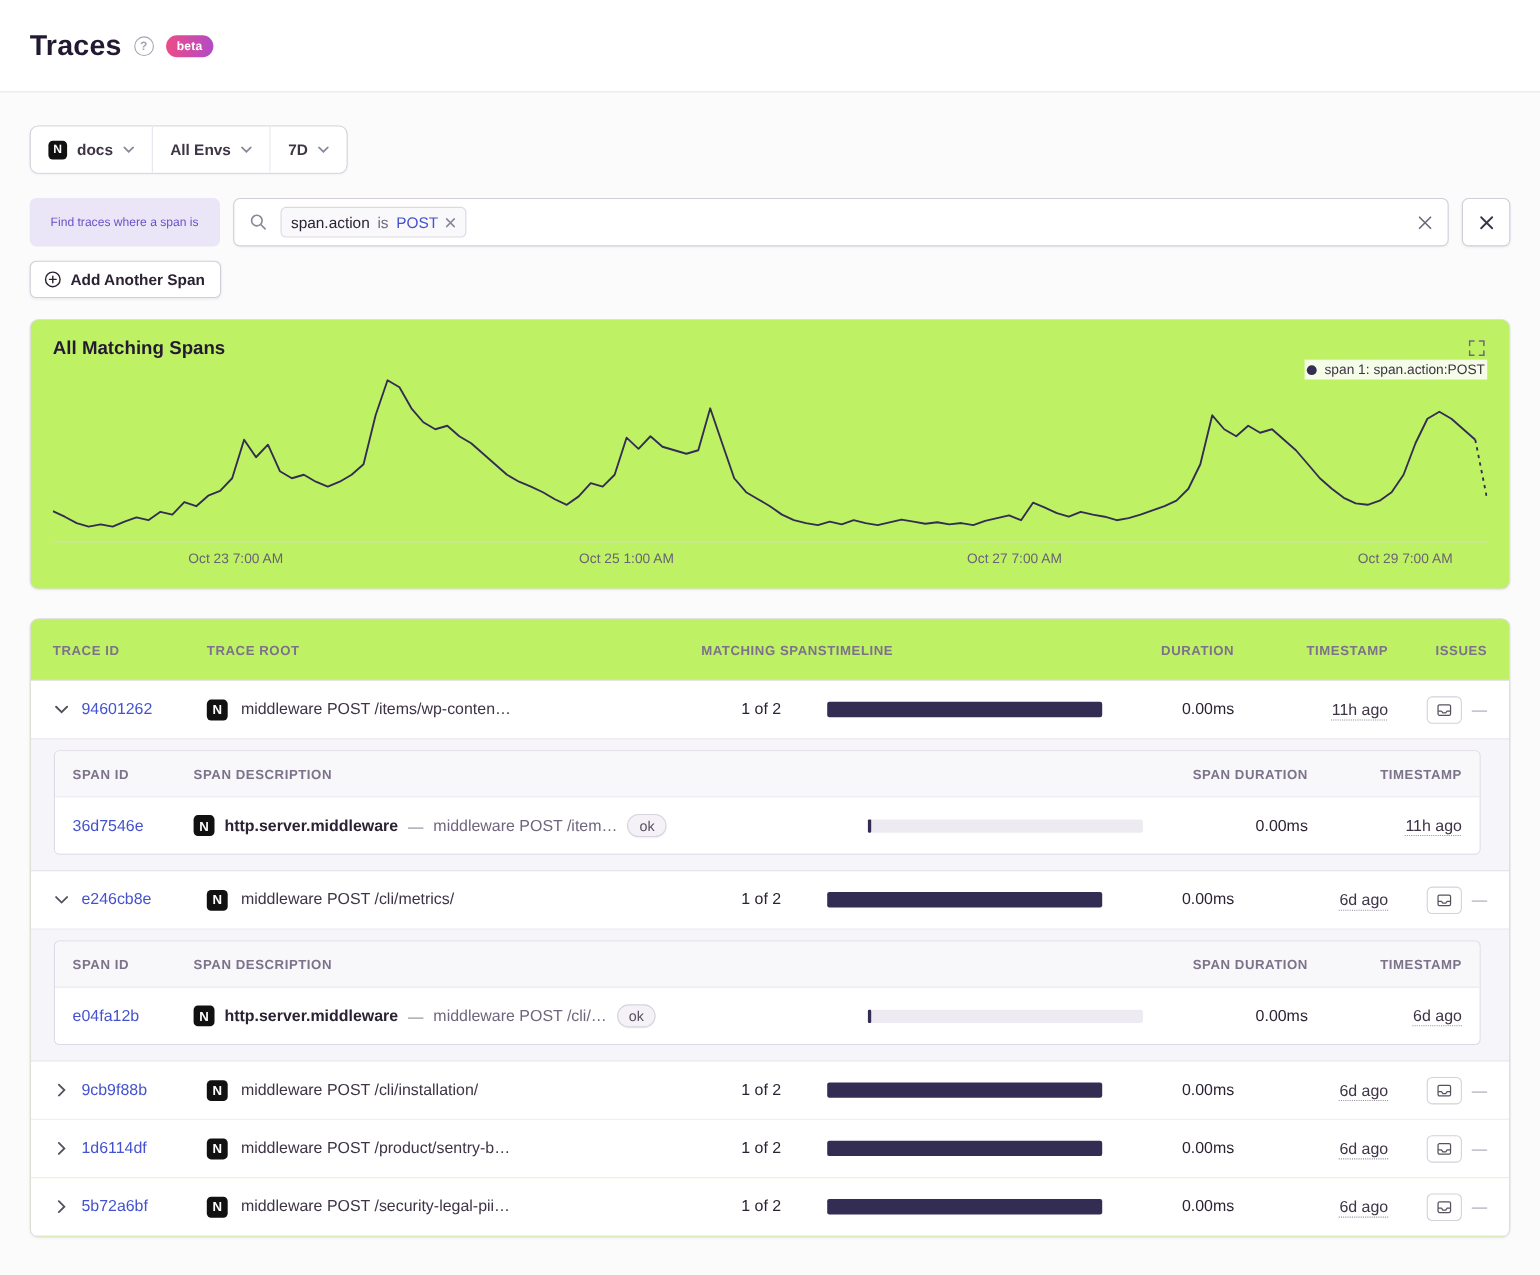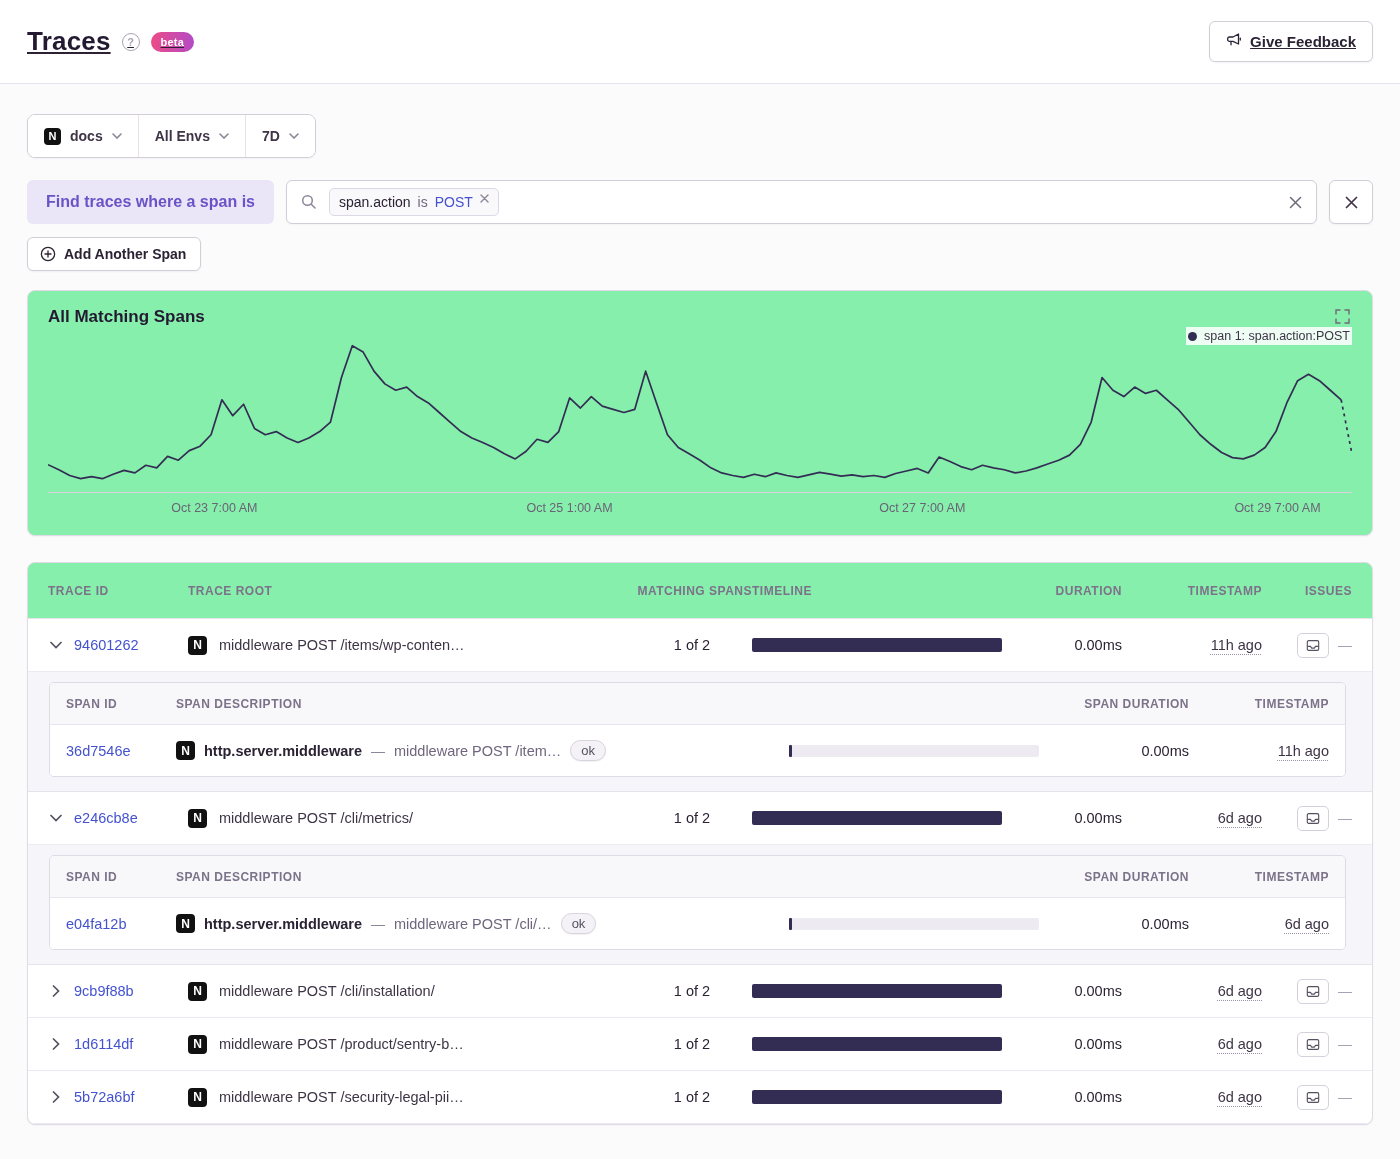--- a/index.html
+++ b/index.html
@@ -8,21 +8,20 @@
     width:1400px; height:1159px; overflow:hidden;
     background:#fbfbfc;
     font-family:"Liberation Sans", sans-serif;
     color:#2b2233; font-size:14px;
     position:relative;
   }
   .topbar{
     height:84px; background:#fff; border-bottom:1px solid #e7e3ec;
     display:flex; align-items:center; justify-content:space-between;
     padding:0 27px;
-    text-decoration:underline;
   }
   .title-wrap{ display:flex; align-items:center; gap:11px; }
   h1{ margin:0; font-size:26px; font-weight:700; color:#231a32; letter-spacing:.2px; }
   .help-icon{
     width:18px; height:18px; border:1.5px solid #aaa2b3; border-radius:50%;
     color:#aaa2b3; font-size:11px; font-weight:700; display:flex; align-items:center; justify-content:center;
     cursor:default;
   }
   .beta-badge{
     background:linear-gradient(90deg,#ec4c87,#b34ac5);
@@ -53,48 +52,48 @@
   .filter-item:last-child{ border-right:none; }
   .proj-icon{
     width:17px; height:17px; background:#111; color:#fff; border-radius:4px;
     font-size:11px; font-weight:700; display:flex; align-items:center; justify-content:center;
   }
   .chev-svg{ display:block; }
 
   
   .search-row{ margin-top:22px; display:flex; align-items:stretch; gap:12px; }
   .where-pill{
-    background:#ebe5f8; color:#6a52c7; font-weight:700; font-size:16px;
+    background:#ebe5f8; color:#6a52c7; font-weight:400; font-size:11px;
     border-radius:6px; display:flex; align-items:center; padding:0 19px; height:44px;
   }
   .search-box{
     flex:1; height:44px; background:#fff; border:1px solid #d2cdd9; border-radius:6px;
     display:flex; align-items:center; padding:0 14px; gap:12px;
     box-shadow:0 1px 2px rgba(43,34,51,.04);
   }
   .token{
-    display:flex; align-items:flex-start; gap:7px;
+    display:flex; align-items:center; gap:7px;
     border:1px solid #ddd8e4; background:#f9f8fb; border-radius:5px;
     padding:5px 9px; font-size:14px;
   }
   .token .tkey{ color:#2b2233; }
   .token .top{ color:#71687f; }
   .token .tval{ color:#4452cf; }
   .token-x, .clear-x{ display:flex; align-items:center; cursor:pointer; }
   .search-spacer{ flex:1; }
   .close-search-btn{
     width:44px; height:44px; justify-content:center; gap:0;
   }
 
   .add-row{ margin-top:13px; }
   .add-span-btn{ padding:8px 14px 8px 12px; font-size:14px; }
 
   
   .panel{
-    background:#86efac; border:1px solid #e0dbe6; border-radius:8px;
+    background:#bef264; border:1px solid #e0dbe6; border-radius:8px;
     box-shadow:0 1px 2px rgba(43,34,51,.04);
   }
 
   .chart-panel{ margin-top:19px; padding:16px 20px 12px; }
   .chart-head{ display:flex; align-items:flex-start; justify-content:space-between; }
   .chart-head h2{ margin:0; font-size:17px; font-weight:700; color:#231a32; }
   .fullscreen-btn{ background:none; border:none; padding:2px; cursor:pointer; }
   .chart-body{ display:flex; margin-top:4px; }
   .y-axis{ width:62px; position:relative; height:160px; flex:none; }
   .ytick{
@@ -179,30 +178,20 @@
 </style>
 </head>
 <body>
 
 <div class="topbar">
   <div class="title-wrap">
     <h1>Traces</h1>
     <span class="help-icon">?</span>
     <span class="beta-badge">beta</span>
   </div>
-  <button class="btn feedback-btn">
-    <span>
-      <svg width="16" height="16" viewBox="0 0 16 16" fill="none" stroke="#2b2233" stroke-width="1.3" stroke-linejoin="round">
-        <path d="M12.5 2v10l-5.5-2.6H3.4A1.7 1.7 0 0 1 1.7 7.7v-1A1.7 1.7 0 0 1 3.4 5H7z"></path>
-        <path d="M5 9.6v3.2" stroke-linecap="round"></path>
-        <path d="M14.3 6.2v1.9" stroke-linecap="round"></path>
-      </svg>
-    </span>
-    <span>Give Feedback</span>
-  </button>
 </div>
 
 <div class="content">
 
   
   <div class="filter-group">
     <div class="filter-item">
       <span class="proj-icon">N</span>
       <span>docs</span>
       <svg class="chev-svg" width="10" height="6" viewBox="0 0 10 6" fill="none" stroke="#8d8698" stroke-width="1.6" stroke-linecap="round">

